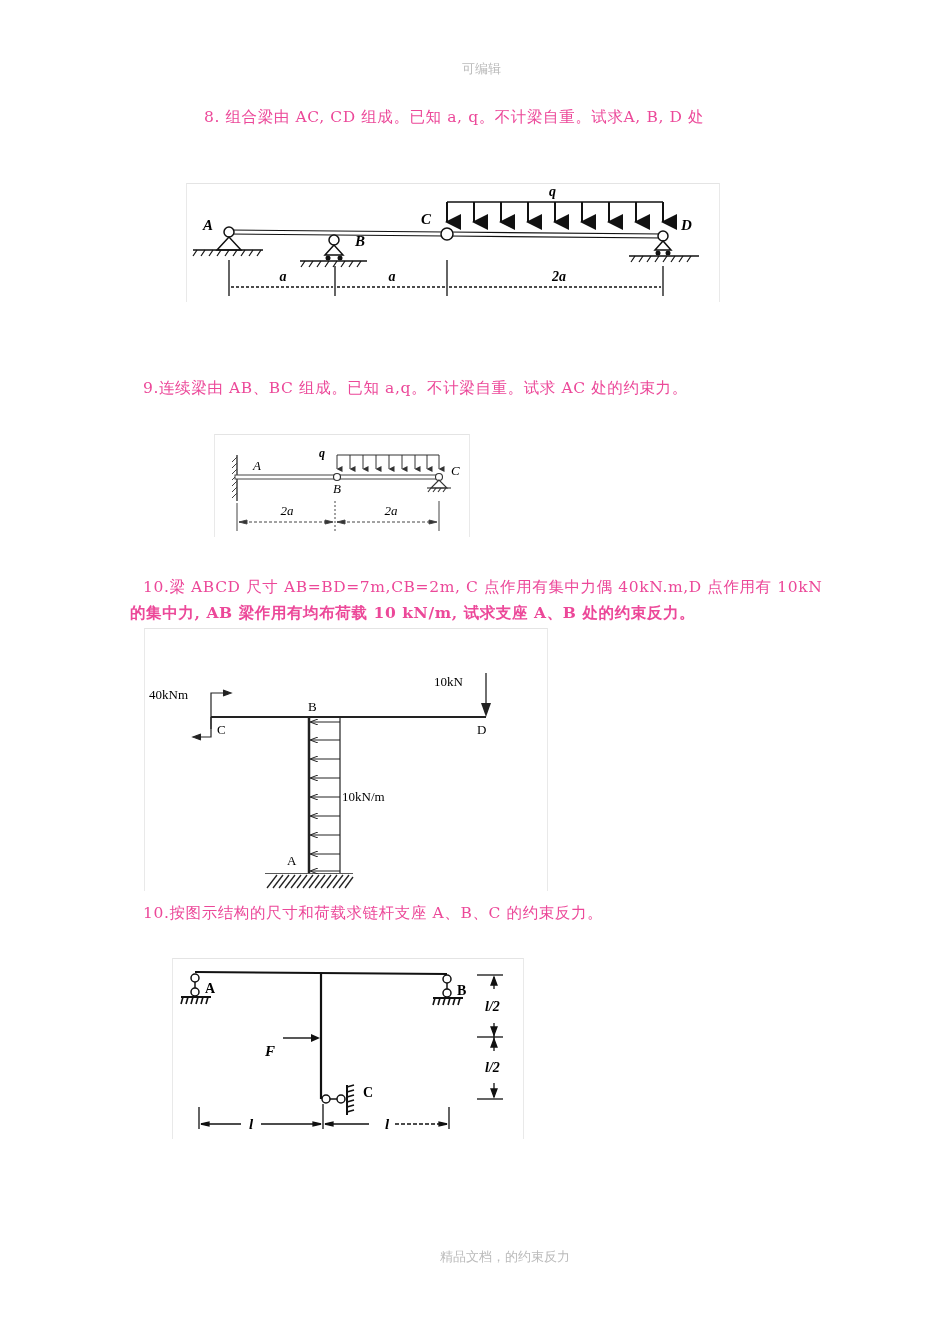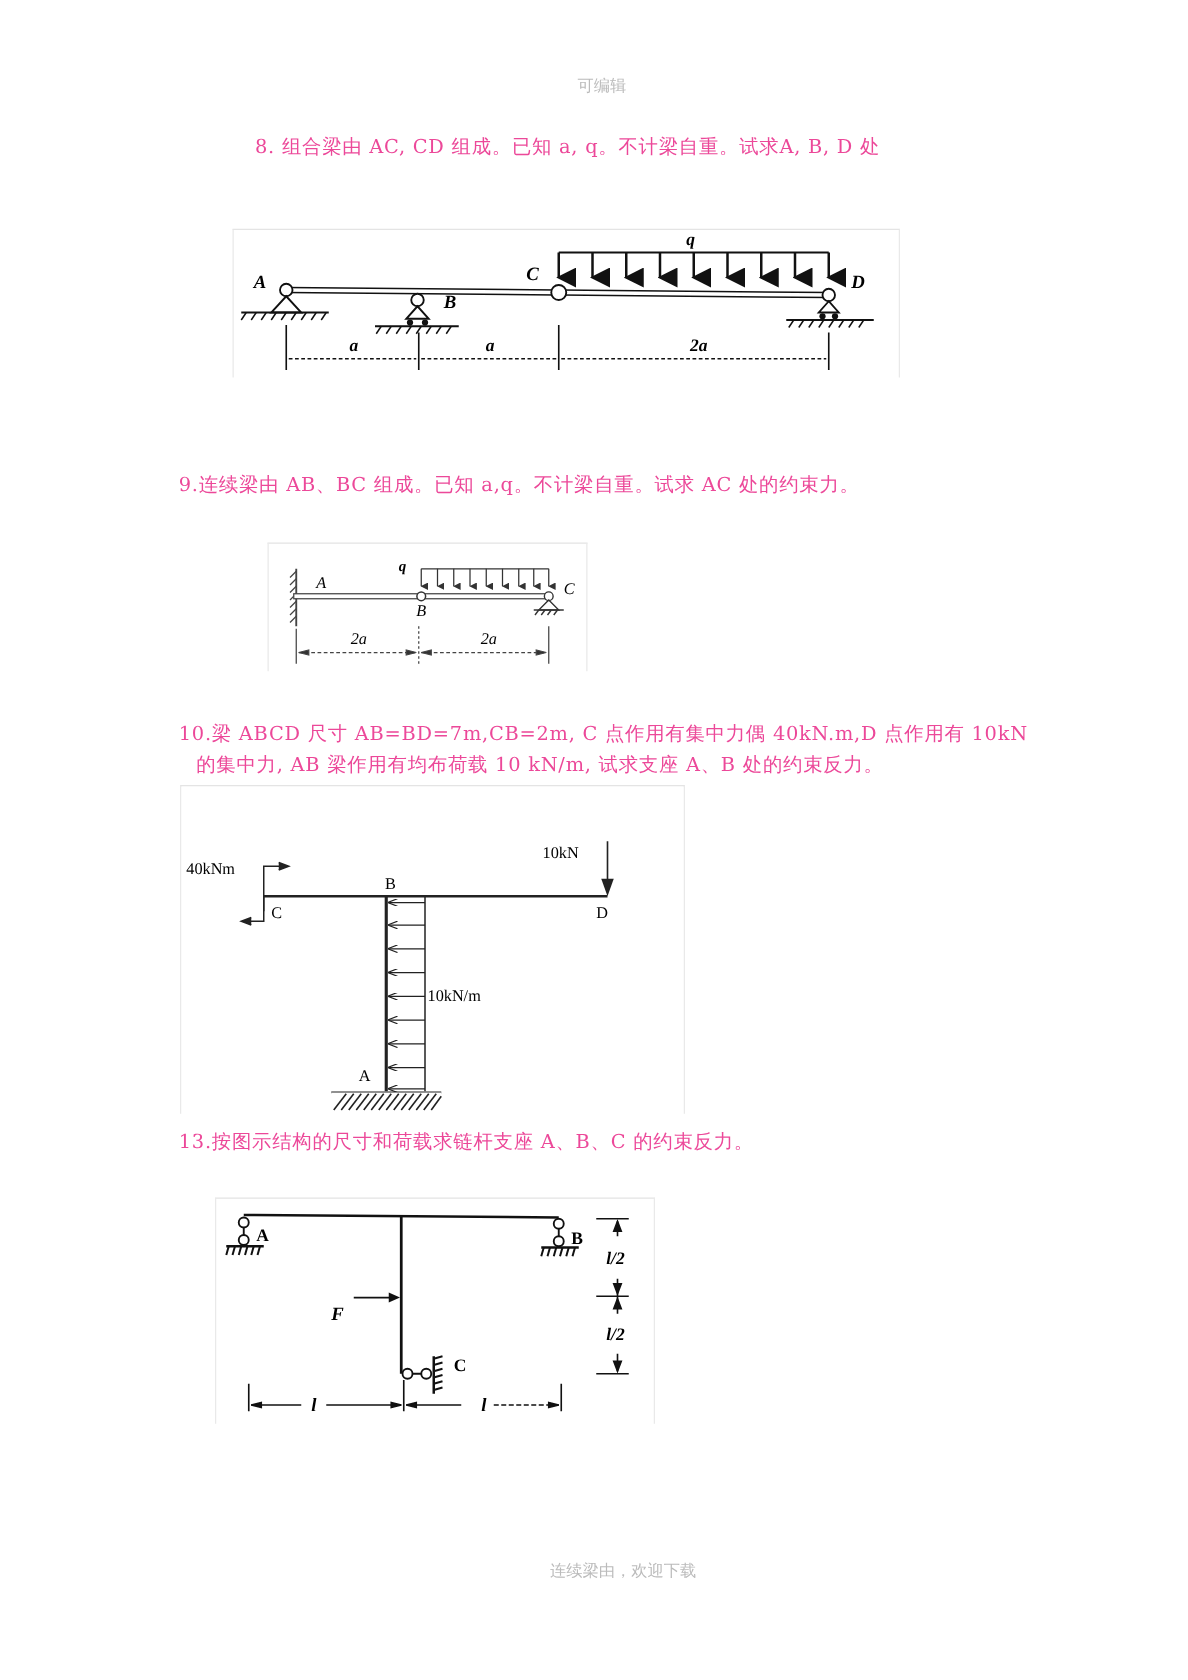--- a/index.html
+++ b/index.html
@@ -186,21 +186,21 @@
         <path d="M118,87 L110,85 L110,89 Z" fill="#333"></path>
       <path d="M122,87 L130,85 L130,89 Z" fill="#333"></path>
         <path d="M222,87 L214,85 L214,89 Z" fill="#333"></path>
     </g>
     <text x="72" y="80" font-size="13" font-style="italic" text-anchor="middle">2a</text>
     <text x="176" y="80" font-size="13" font-style="italic" text-anchor="middle">2a</text>
   </svg>
 </div>
 
 <div class="abs q" style="left:143px; top:574px;">10.梁 ABCD 尺寸 AB=BD=7m,CB=2m, C 点作用有集中力偶 40kN.m,D 点作用有 10kN</div>
-<div class="abs q" style="left:157px; top:599px;">的集中力, AB 梁作用有均布荷载 10 kN/m, 试求支座 A、B 处的约束反力。</div>
+<div class="abs q" style="left:130px; top:599px;font-weight:bold;">的集中力, AB 梁作用有均布荷载 10 kN/m, 试求支座 A、B 处的约束反力。</div>
 
 <div class="fig" style="left:144px; top:628px; width:402px; height:262px;">
   <svg width="402" height="262" viewBox="0 0 402 262">
     <defs>
       <marker id="arrL" markerWidth="8" markerHeight="6" refX="1" refY="3" orient="auto">
         <path d="M8,0 L0,3 L8,6" fill="none" stroke="#222" stroke-width="1"></path>
       </marker>
     </defs>
 
     <line x1="66" y1="88" x2="341" y2="88" stroke="#222" stroke-width="2"></line>
@@ -256,21 +256,21 @@
     <text x="4" y="70" font-size="13">40kNm</text>
     <text x="289" y="57" font-size="13">10kN</text>
     <text x="163" y="82" font-size="13">B</text>
     <text x="72" y="105" font-size="13">C</text>
     <text x="332" y="105" font-size="13">D</text>
     <text x="142" y="236" font-size="13">A</text>
     <text x="197" y="172" font-size="13">10kN/m</text>
   </svg>
 </div>
 
-<div class="abs q" style="left:143px; top:900px;">13.按图示结构的尺寸和荷载求链杆支座 A、B、C 的约束反力。</div>
+<div class="abs q" style="left:143px; top:900px;">10.按图示结构的尺寸和荷载求链杆支座 A、B、C 的约束反力。</div>
 
 <div class="fig" style="left:172px; top:958px; width:350px; height:180px;">
   <svg width="350" height="180" viewBox="0 0 350 180">
 
     <line x1="22" y1="13" x2="274" y2="15" stroke="#111" stroke-width="2"></line>
 
     <line x1="148" y1="14" x2="148" y2="140" stroke="#111" stroke-width="2.2"></line>
 
     <g stroke="#111" stroke-width="1.5">
       <circle cx="22" cy="19" r="4" fill="#fff"></circle>
@@ -353,13 +353,13 @@
       <path d="M321,18 L318,26 L324,26 Z" fill="#111"></path>
       <path d="M321,76 L318,68 L324,68 Z" fill="#111"></path>
       <path d="M321,80 L318,88 L324,88 Z" fill="#111"></path>
       <path d="M321,138 L318,130 L324,130 Z" fill="#111"></path>
     </g>
     <text x="312" y="52" font-size="14" font-style="italic" font-weight="bold">l/2</text>
     <text x="312" y="113" font-size="14" font-style="italic" font-weight="bold">l/2</text>
   </svg>
 </div>
 
-<div class="abs ftr" style="left:440px; top:1248px;">连续梁由，欢迎下载</div>
+<div class="abs ftr" style="left:440px; top:1248px;">精品文档，的约束反力</div>
 
 </body></html>

